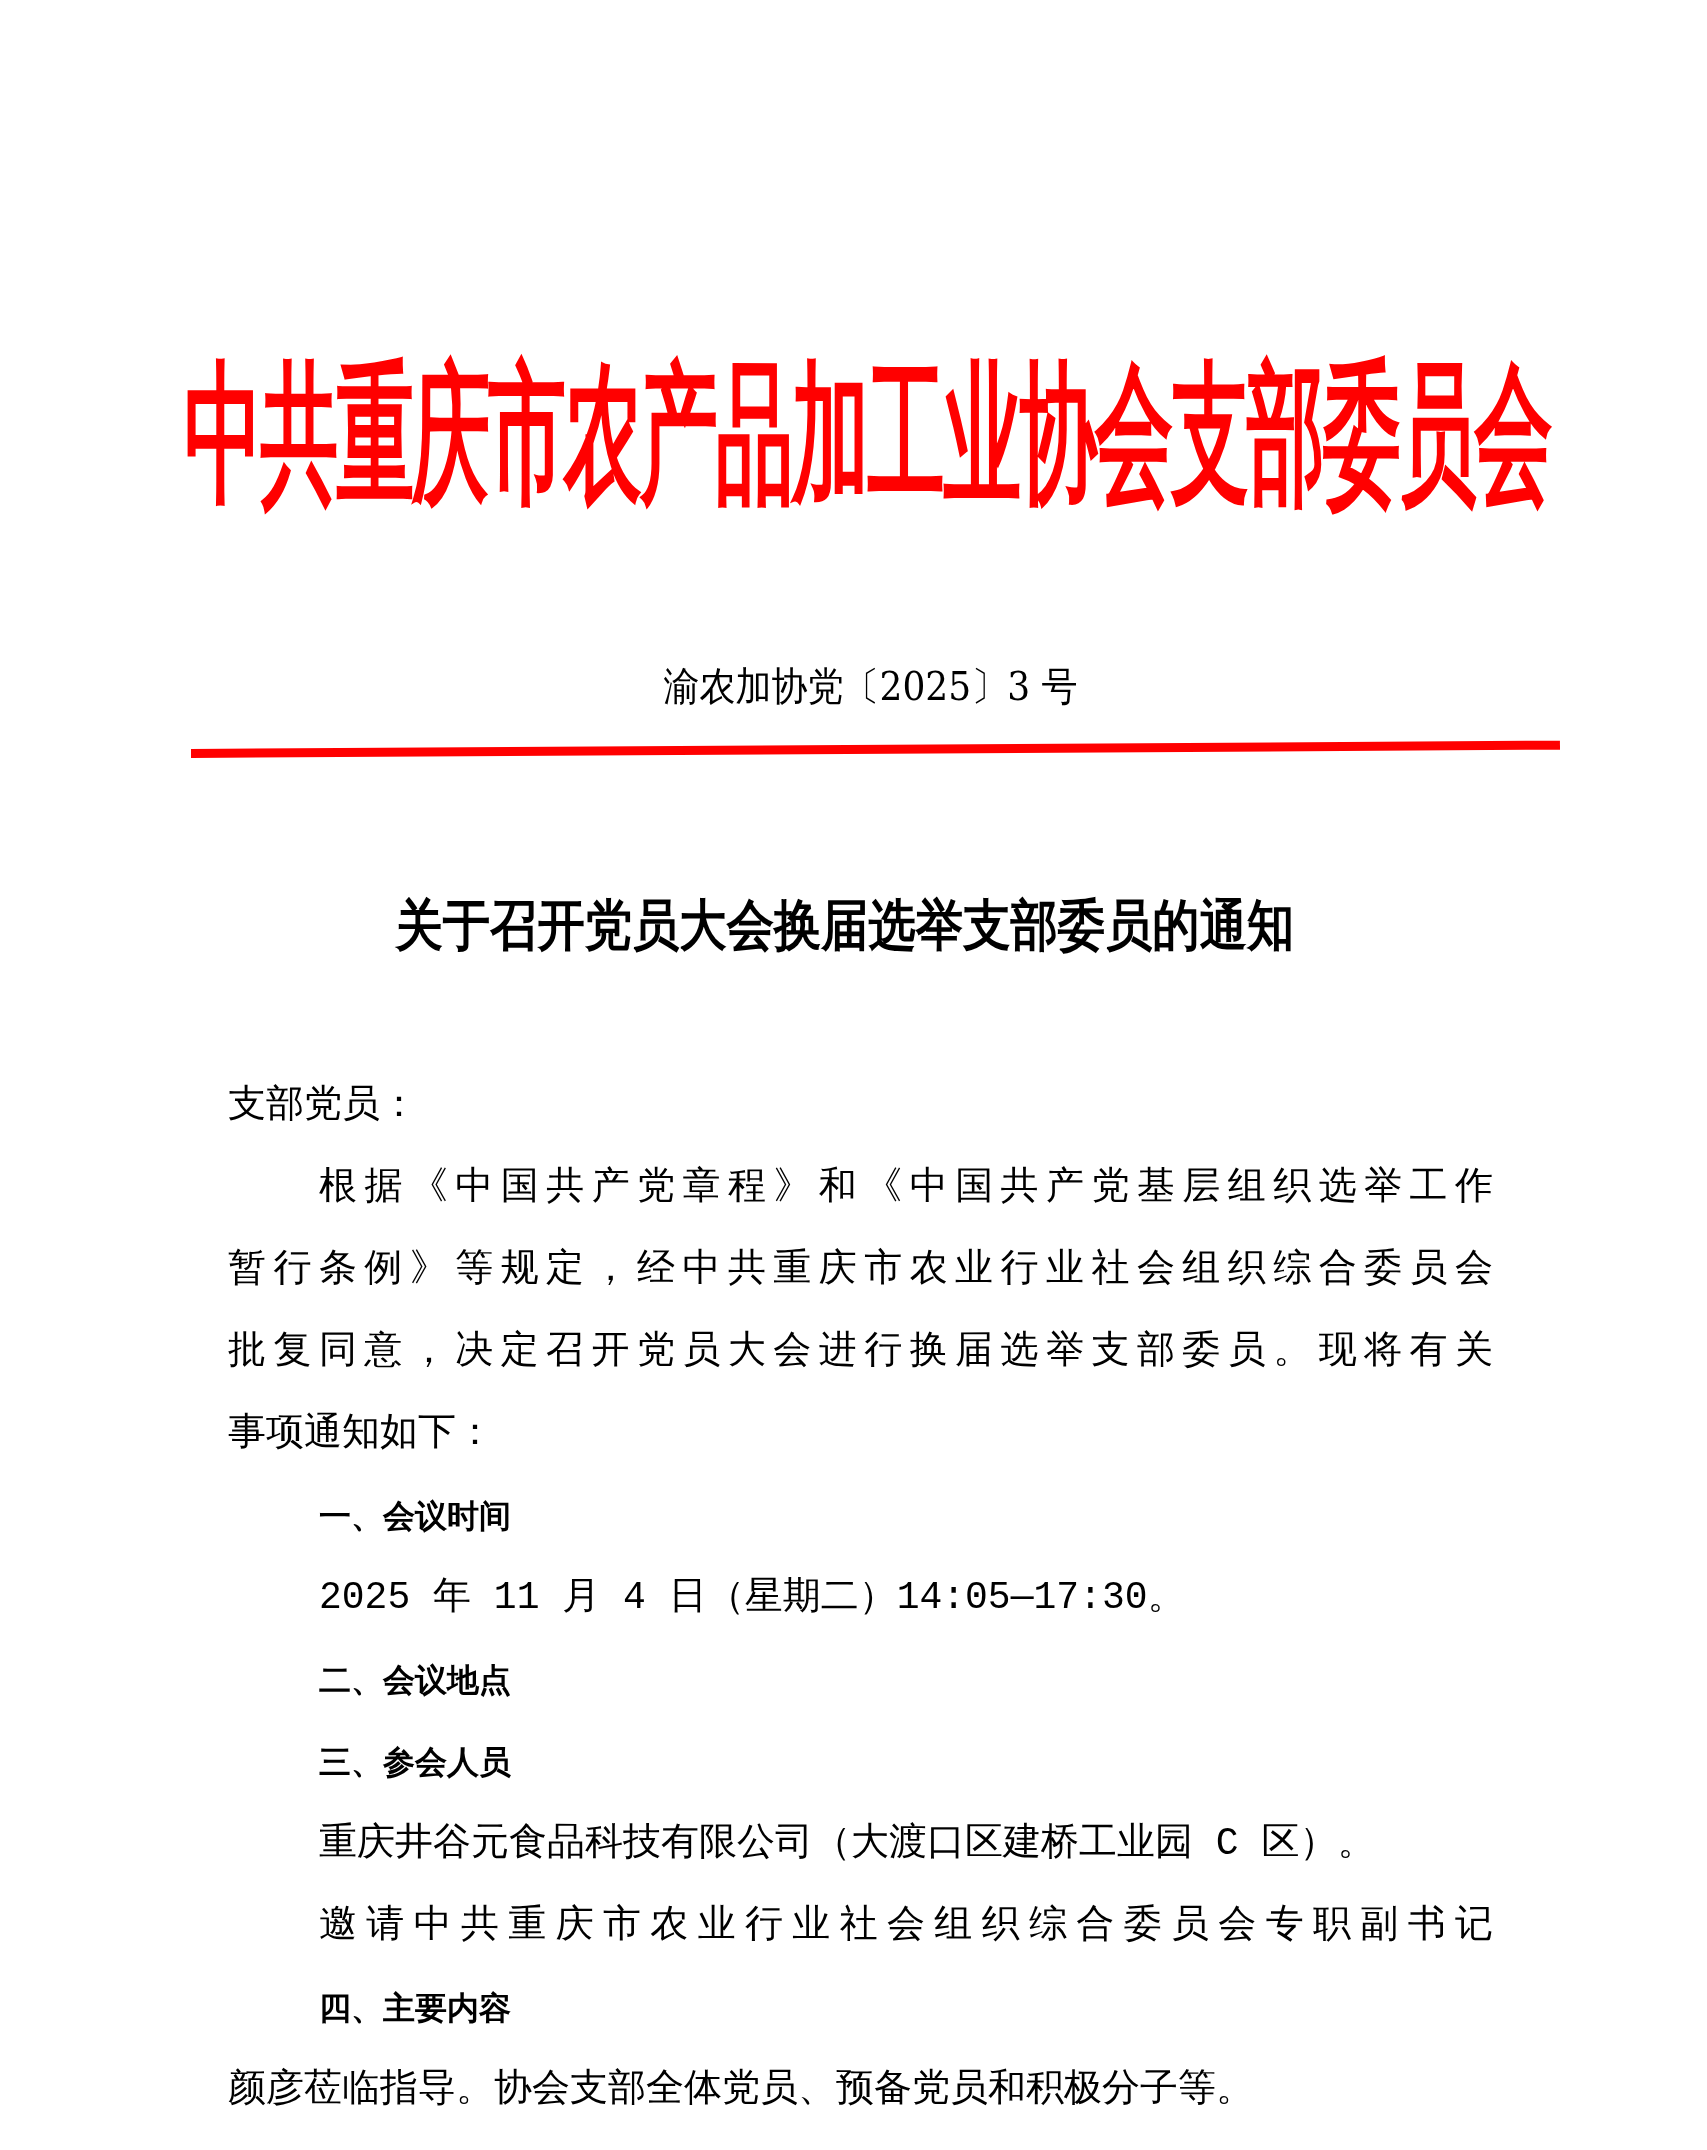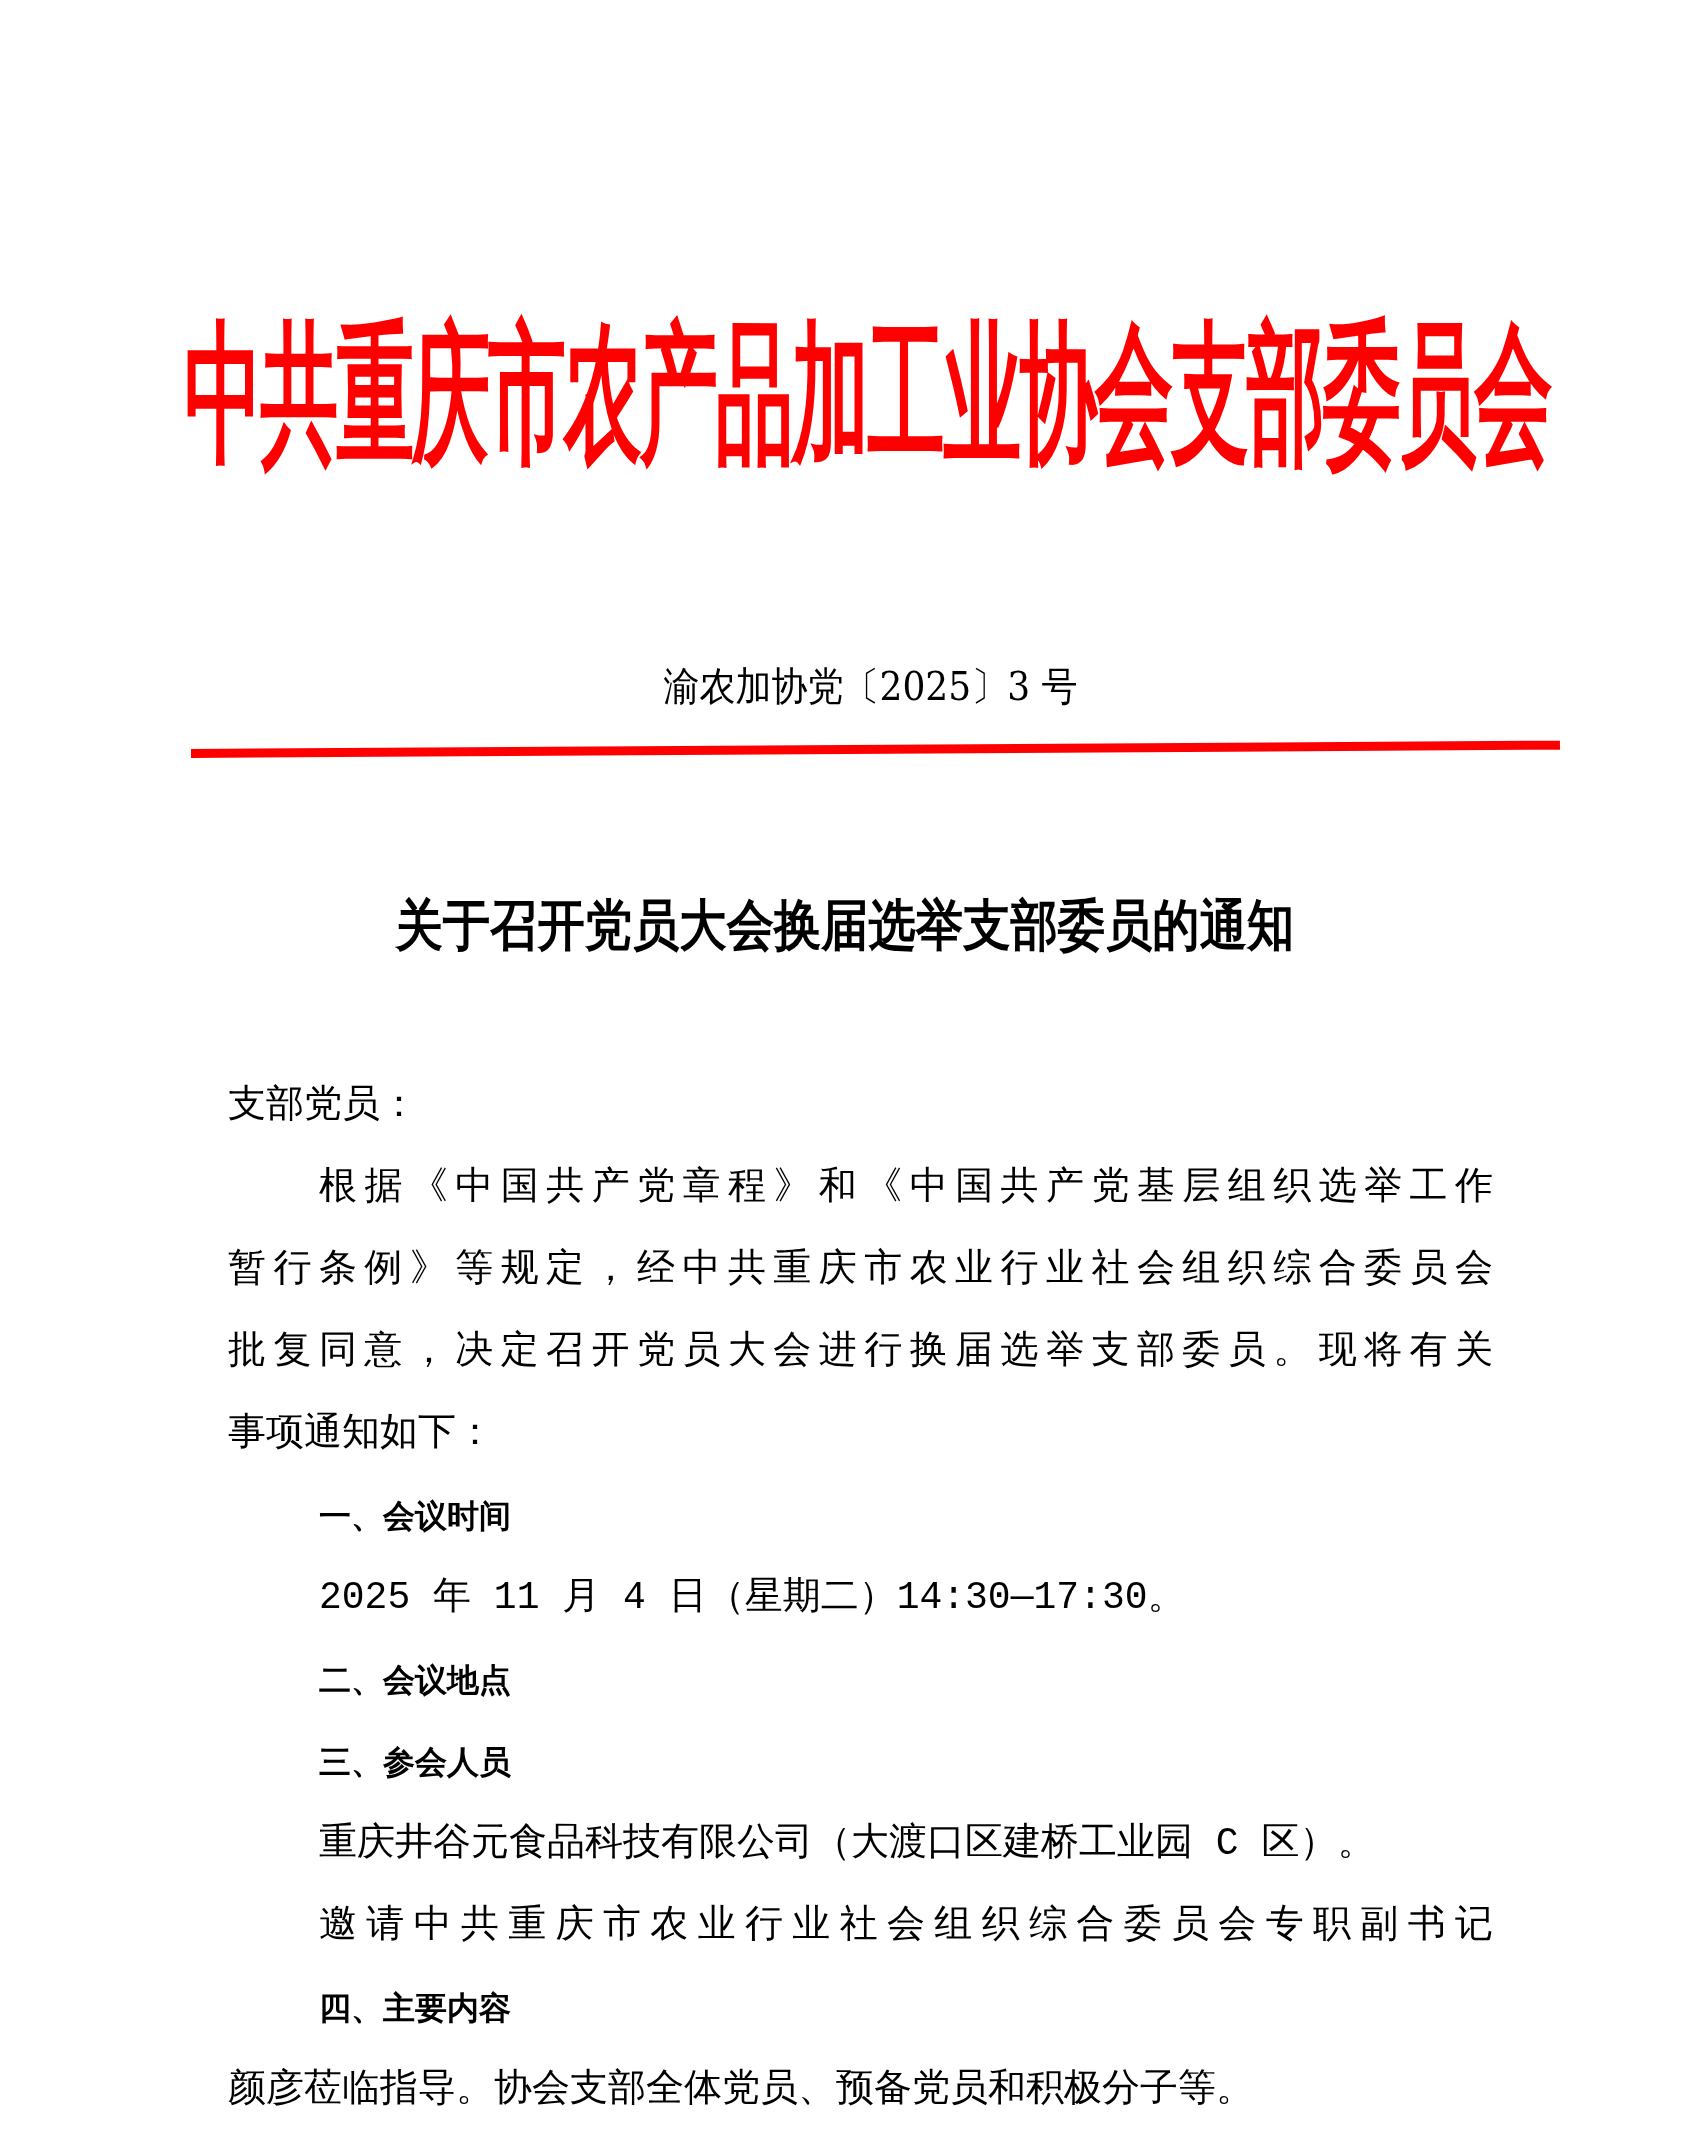--- a/index.html
+++ b/index.html
@@ -23,20 +23,21 @@
     background: #ffffff;
   }
   
   .masthead {
     position: absolute;
     left: 214px;
     top: 351px;
     width: 1308px;
     height: 163px;
     display: flex;
+    align-items: center;
     justify-content: center;
     overflow: visible;
   }
   .masthead-text {
     display: inline-block;
     font-family: "DejaVu Serif", "Liberation Serif", serif;
     font-weight: bold;
     font-size: 108px;
     line-height: 1;
     color: #FF0000;
@@ -130,21 +131,21 @@
 
   <div class="body">
     <div class="line">支部党员：</div>
 
     <div class="line justify indent">根据《中国共产党章程》和《中国共产党基层组织选举工作</div>
     <div class="line justify">暂行条例》等规定，经中共重庆市农业行业社会组织综合委员会</div>
     <div class="line justify">批复同意，决定召开党员大会进行换届选举支部委员。现将有关</div>
     <div class="line">事项通知如下：</div>
 
     <div class="line heading indent">一、会议时间</div>
-    <div class="line indent">2025 年 11 月 4 日（星期二）14:30—17:30。</div>
+    <div class="line indent">2025 年 11 月 4 日（星期二）14:05—17:30。</div>
 
     <div class="line heading indent">二、会议地点</div>
     <div class="line heading indent">三、参会人员</div>
 
     <div class="line indent">重庆井谷元食品科技有限公司（大渡口区建桥工业园 C 区）。</div>
     <div class="line justify indent">邀请中共重庆市农业行业社会组织综合委员会专职副书记</div>
     <div class="line heading indent">四、主要内容</div>
 
     <div class="line">颜彦莅临指导。协会支部全体党员、预备党员和积极分子等。</div>
   </div>

